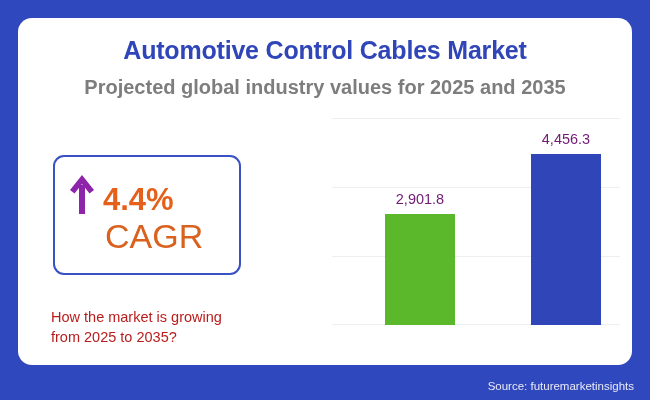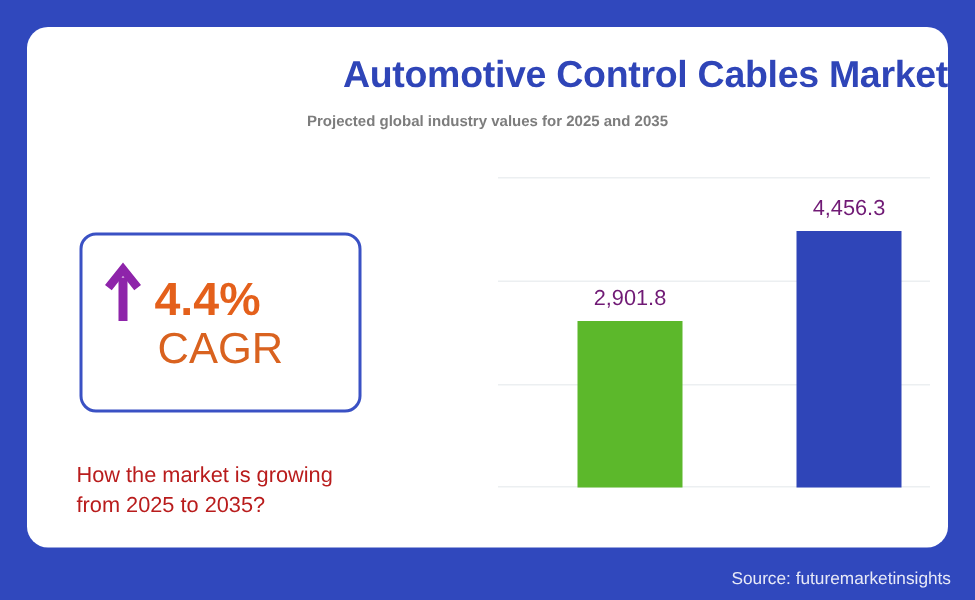--- a/index.html
+++ b/index.html
@@ -28,33 +28,33 @@
     background: #ffffff;
     border-radius: 14px;
     box-sizing: border-box;
     overflow: hidden;
   }
   .title {
     position: absolute;
     left: 0;
     top: 18px;
     width: 614px;
-    text-align: right;
+    text-align: center;
     font-size: 25px;
     font-weight: bold;
     color: #2f45b8;
     letter-spacing: -0.2px;
   }
   .subtitle-1 {
     position: absolute;
     left: 0;
     top: 58px;
     width: 614px;
     text-align: center;
-    font-size: 10px;
+    font-size: 20px;
     font-weight: bold;
     color: #7d7d7d;
   }
   .subtitle-2 {
     position: absolute;
     left: 0;
     top: 80px;
     width: 614px;
     text-align: center;
     font-size: 14.5px;
@@ -90,21 +90,21 @@
     font-size: 31px;
     font-weight: bold;
     color: #e4601b;
     margin-left: 8px;
     line-height: 1;
   }
   .cagr-label {
     position: absolute;
     left: 50px;
     top: 62px;
-    font-size: 29px;
+    font-size: 34px;
     font-weight: normal;
     color: #d9621f;
     line-height: 1;
   }
   .growth-text {
     position: absolute;
     left: 33px;
     top: 290px;
     width: 230px;
     font-size: 14.5px;

